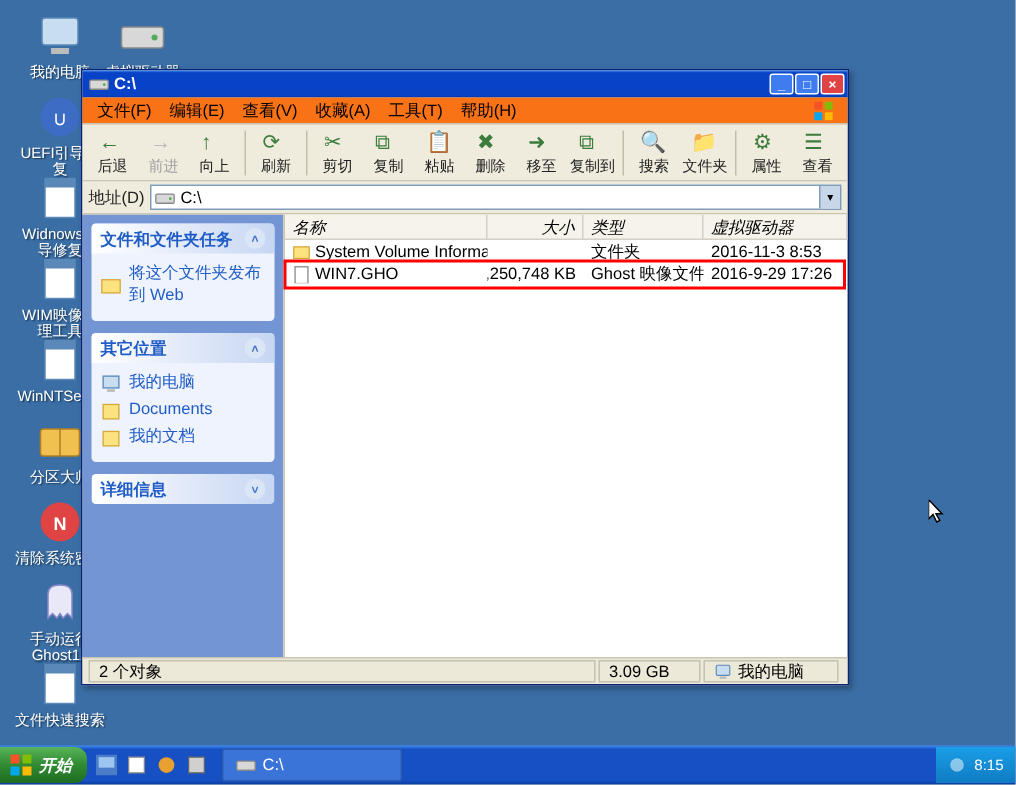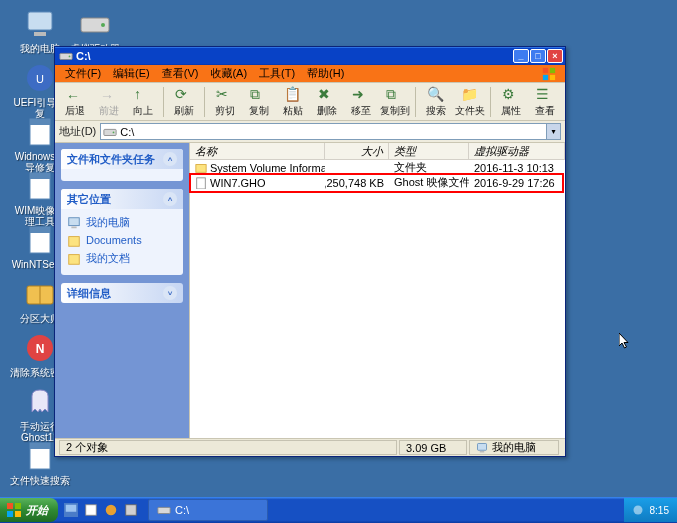--- a/index.html
+++ b/index.html
@@ -249,20 +249,26 @@
   </div>
 
   <div class="body">
     <div class="sidebar">
       <div class="panel">
         <div class="panel-header">
           <span>文件和文件夹任务</span>
           <span class="chev">˄</span>
         </div>
         <div class="panel-body" id="panel1-body">
+            <a>
+              <svg class="pic" viewBox="0 0 16 16">
+                <rect x="1" y="4" width="14" height="10" class="svg-folder"></rect>
+              </svg>
+              <span>将这个文件夹发布到 Web</span>
+            </a>
           </div>
       </div>
       <div class="panel">
         <div class="panel-header">
           <span>其它位置</span>
           <span class="chev">˄</span>
         </div>
         <div class="panel-body" id="panel2-body">
             <a>
               <svg class="pic" viewBox="0 0 16 16">
@@ -309,21 +315,21 @@
               </svg>
               <span>System Volume Information</span>
             </div>
             <div class="cell" style="width:64px;justify-content:flex-end">
               <span></span>
             </div>
             <div class="cell" style="width:80px">
               <span>文件夹</span>
             </div>
             <div class="cell" style="width:96px">
-              <span>2016-11-3 10:13</span>
+              <span>2016-11-3 8:53</span>
             </div>
           </div>
           <div class="filerow">
             <div class="cell" style="width:135px">
               <svg class="fic" viewBox="0 0 14 14">
                 <rect x="2" y="1" width="10" height="13" class="svg-file"></rect>
               </svg>
               <span>WIN7.GHO</span>
             </div>
             <div class="cell" style="width:64px;justify-content:flex-end">

